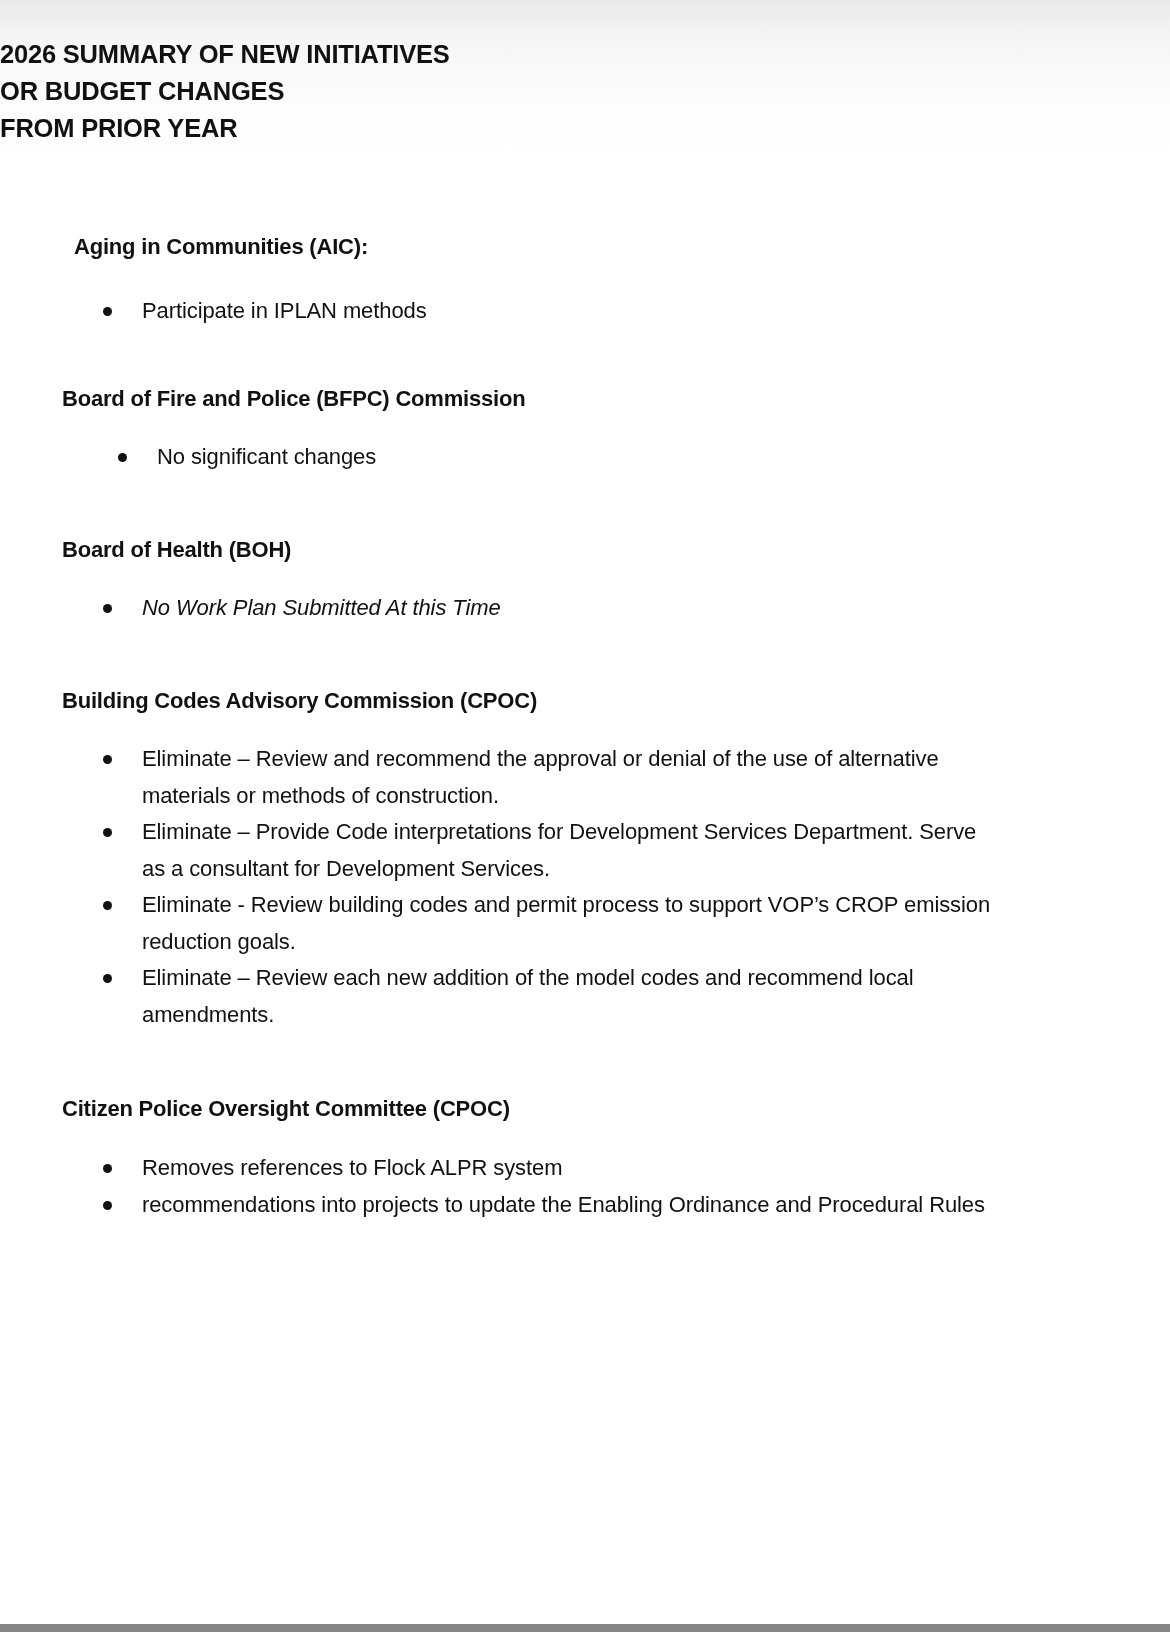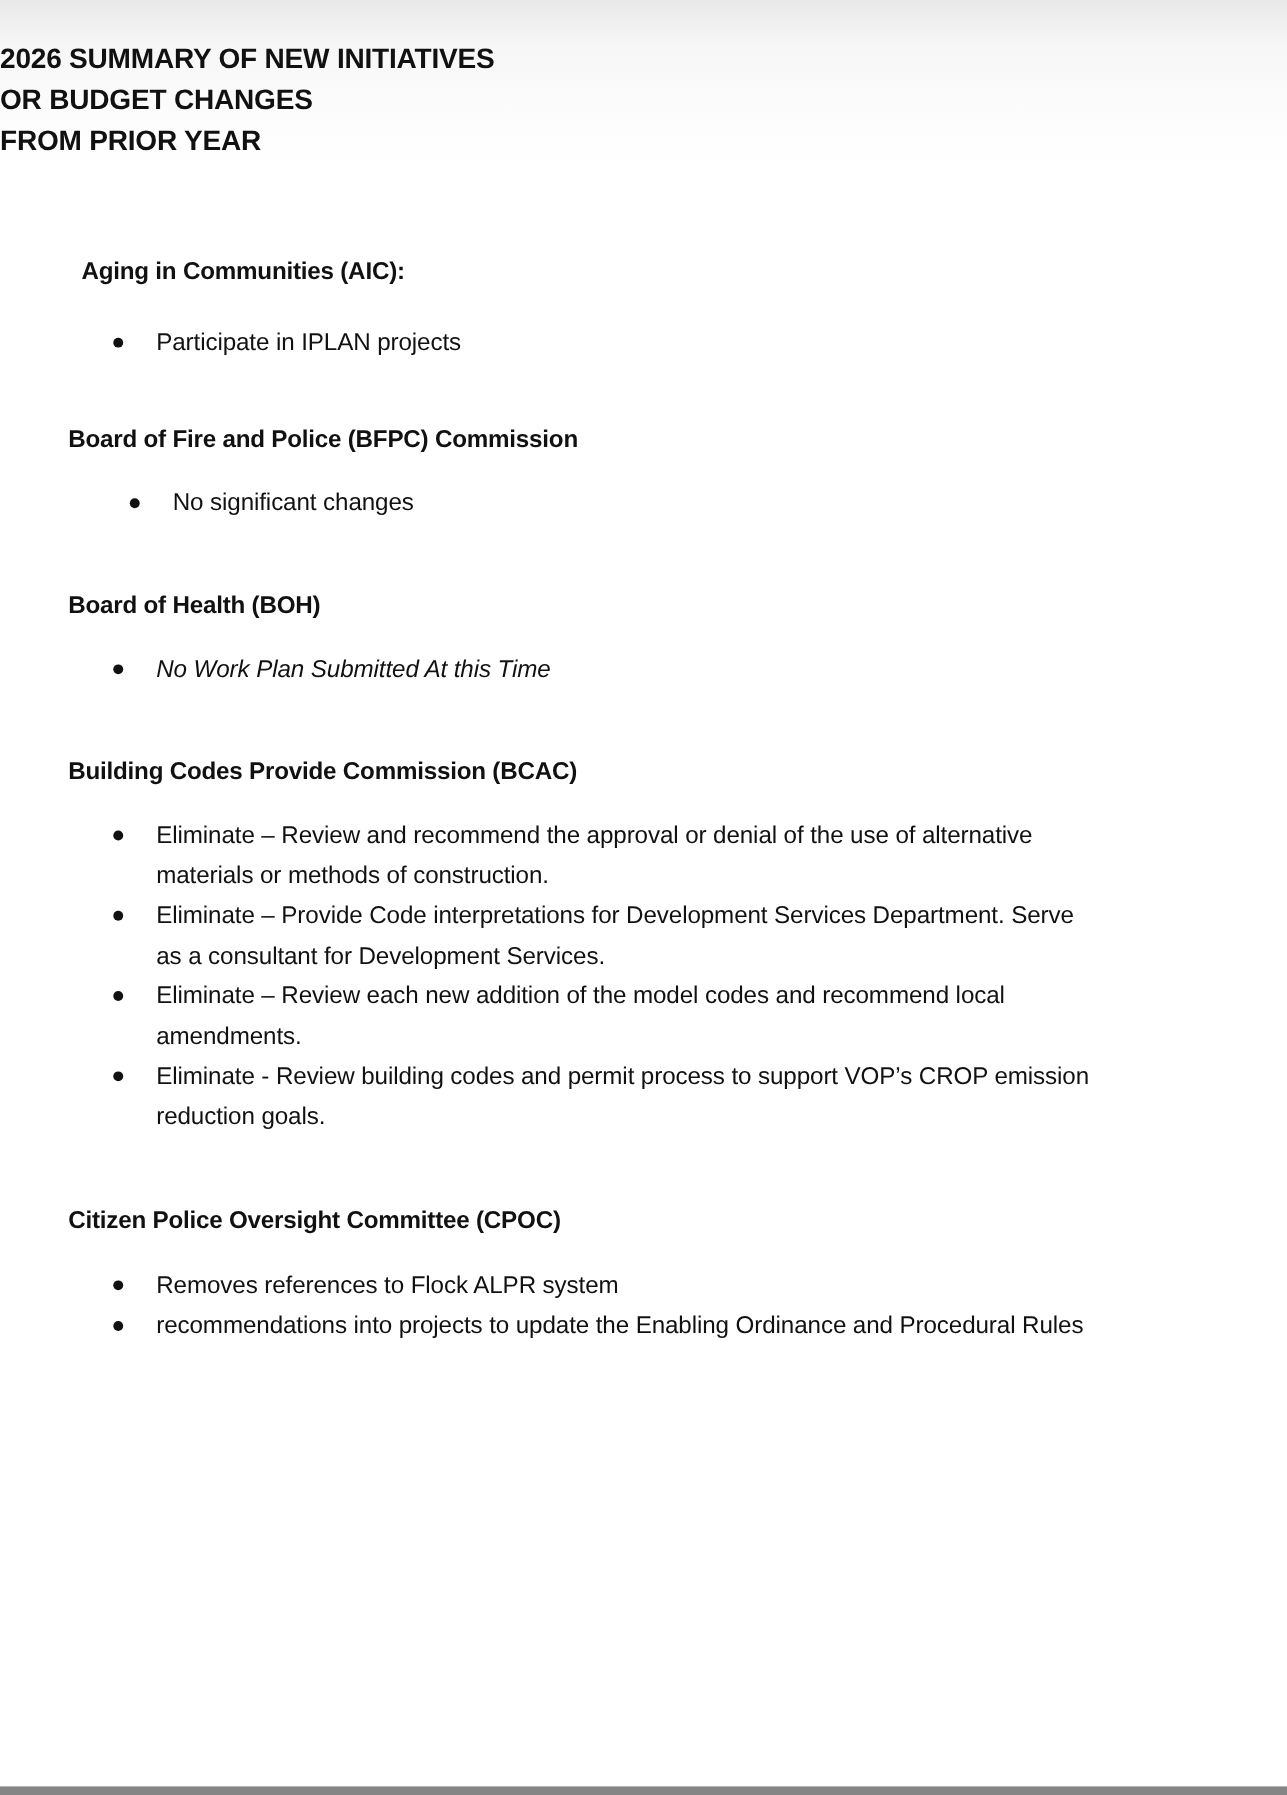--- a/index.html
+++ b/index.html
@@ -88,61 +88,61 @@
   <div class="title">
     <div>2026 SUMMARY OF NEW INITIATIVES</div>
     <div>OR BUDGET CHANGES</div>
     <div>FROM PRIOR YEAR</div>
   </div>
 
   <div class="section-heading" style="top:232px;margin-left:12px;">Aging in Communities (AIC):</div>
   <ul class="bullet-list" style="top:293px;">
     <li class="bullet-item">
       <span class="bullet-dot"></span>
-      <span class="bullet-text">Participate in IPLAN projects</span>
+      <span class="bullet-text">Participate in IPLAN methods</span>
     </li>
   </ul>
 
   <div class="section-heading" style="top:384px;">Board of Fire and Police (BFPC) Commission</div>
   <ul class="bullet-list" style="top:439px;padding-left:15px;">
     <li class="bullet-item">
       <span class="bullet-dot"></span>
       <span class="bullet-text">No significant changes</span>
     </li>
   </ul>
 
   <div class="section-heading" style="top:535px;">Board of Health (BOH)</div>
   <ul class="bullet-list" style="top:590px;">
     <li class="bullet-item">
       <span class="bullet-dot"></span>
       <span class="bullet-text italic">No Work Plan Submitted At this Time</span>
     </li>
   </ul>
 
-  <div class="section-heading" style="top:686px;">Building Codes Provide Commission (BCAC)</div>
+  <div class="section-heading" style="top:686px;">Building Codes Advisory Commission (CPOC)</div>
   <ul class="bullet-list" style="top:741px;">
     <li class="bullet-item">
       <span class="bullet-dot"></span>
       <span class="bullet-text wide">Eliminate – Review and recommend the approval or denial of the use of alternative</span>
       <span class="bullet-text wide">materials or methods of construction.</span>
     </li>
     <li class="bullet-item">
       <span class="bullet-dot"></span>
       <span class="bullet-text wide">Eliminate – Provide Code interpretations for Development Services Department.  Serve</span>
       <span class="bullet-text wide">as a consultant for Development Services.</span>
     </li>
     <li class="bullet-item">
       <span class="bullet-dot"></span>
-      <span class="bullet-text wide">Eliminate – Review each new addition of the model codes and recommend local</span>
-      <span class="bullet-text wide">amendments.</span>
+      <span class="bullet-text wide">Eliminate - Review building codes and permit process to support VOP’s CROP emission</span>
+      <span class="bullet-text wide">reduction goals.</span>
     </li>
     <li class="bullet-item">
       <span class="bullet-dot"></span>
-      <span class="bullet-text wide">Eliminate - Review building codes and permit process to support VOP’s CROP emission</span>
-      <span class="bullet-text wide">reduction goals.</span>
+      <span class="bullet-text wide">Eliminate – Review each new addition of the model codes and recommend local</span>
+      <span class="bullet-text wide">amendments.</span>
     </li>
   </ul>
 
   <div class="section-heading" style="top:1094px;">Citizen Police Oversight Committee (CPOC)</div>
   <ul class="bullet-list" style="top:1150px;">
     <li class="bullet-item">
       <span class="bullet-dot"></span>
       <span class="bullet-text">Removes references to Flock ALPR system</span>
     </li>
     <li class="bullet-item">

